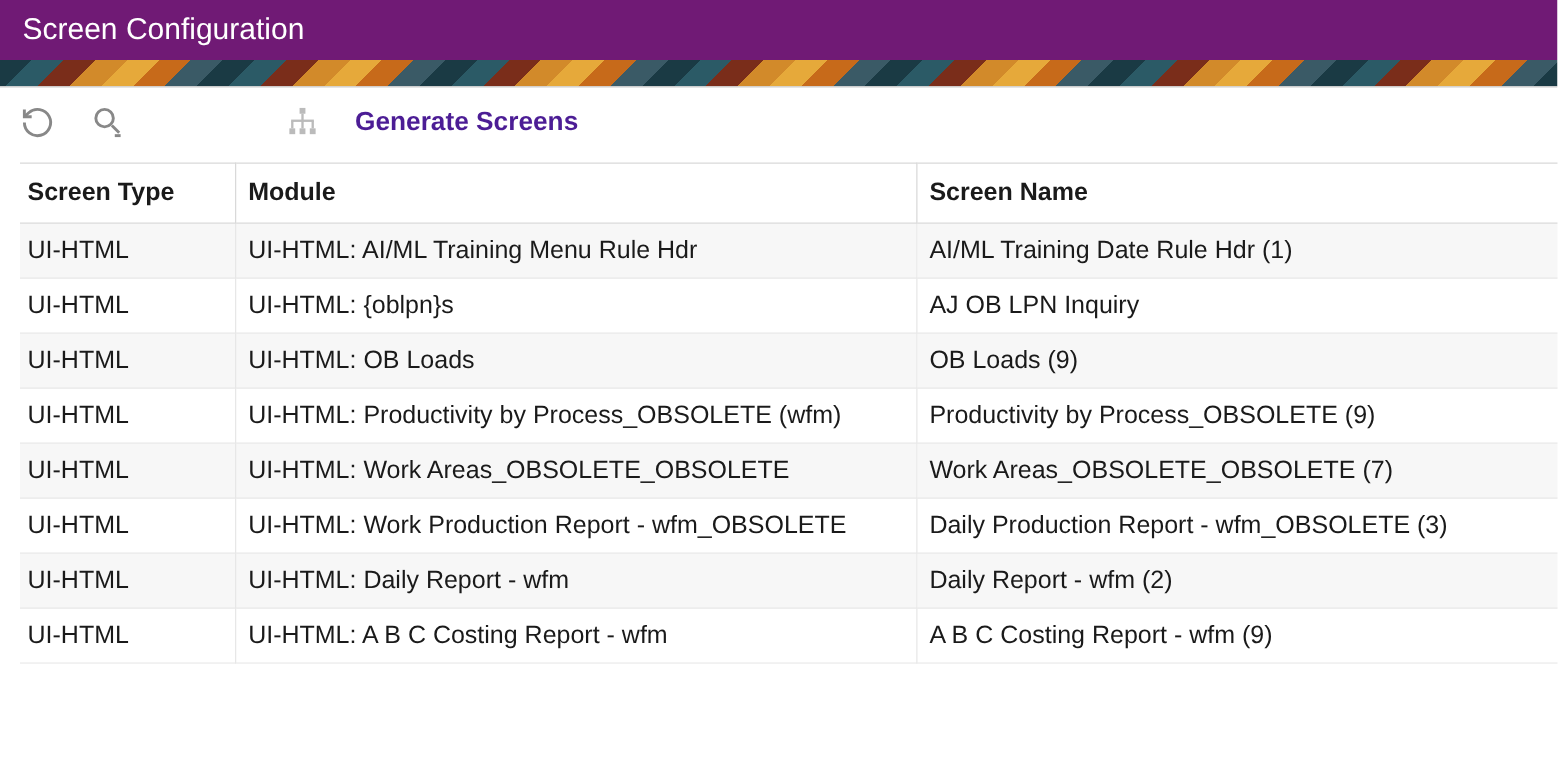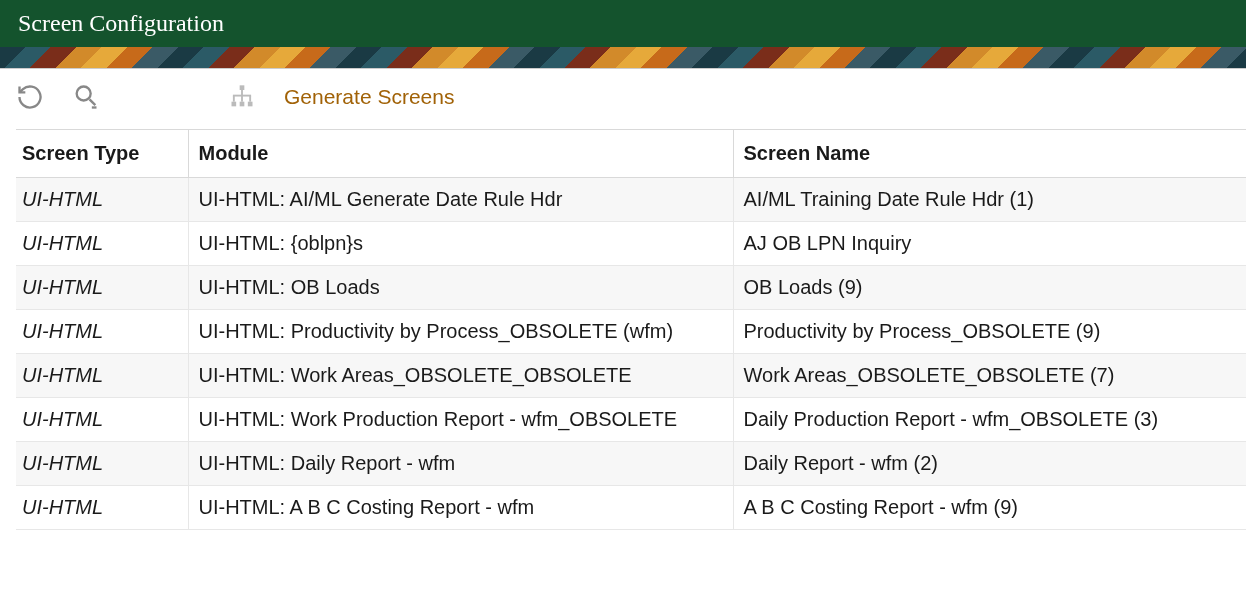--- a/index.html
+++ b/index.html
@@ -3,25 +3,25 @@
 <meta charset="utf-8">
 <style>
 * { box-sizing: border-box; margin: 0; padding: 0; }
 body {
   font-family: "Segoe UI", Arial, sans-serif;
   width: 1246px;
   background: #fff;
   color: #1a1a1a;
 }
 .header {
-  background: #14532d;
+  background: #701a75;
   color: #fff;
   padding: 10px 18px;
   font-size: 24px;
-  font-family: Liberation Serif, serif;
+  font-family: Liberation Sans, sans-serif;
 }
 .ribbon {
   height: 22px;
   background:
     repeating-linear-gradient(135deg, #1a3a44 0 18px, #2b5a66 18px 36px, #7a2d1a 36px 54px, #d28a2a 54px 72px, #e6a93a 72px 90px, #c76a1a 90px 108px, #3a5a66 108px 126px);
   border-bottom: 1px solid #ccc;
 }
 .toolbar {
   display: flex;
   align-items: center;
@@ -31,22 +31,22 @@
 }
 .tb-btn {
   display: inline-flex;
   align-items: center;
   justify-content: center;
   color: #888;
   cursor: pointer;
 }
 .tb-btn svg { width: 28px; height: 28px; }
 .tb-text {
-  font-weight: 400;
-  color: #a16207;
+  font-weight: 700;
+  color: #4c1d95;
   cursor: pointer;
 }
 .tb-text.disabled {
   color: #9a9a9a;
   font-weight: 700;
 }
 .spacer-sm { width: 72px; }
 table {
   width: 100%;
   border-collapse: collapse;
@@ -69,21 +69,21 @@
 th:first-child { padding-left: 6px; }
 td {
   font-size: 20px;
   padding: 10px 10px;
   border-bottom: 1px solid #e7e7e7;
   border-right: 1px solid #e7e7e7;
   white-space: nowrap;
   overflow: hidden;
   text-overflow: ellipsis;
 }
-td:first-child { padding-left: 6px; font-style: italic; }
+td:first-child { padding-left: 6px; }
 tbody tr:nth-child(odd) td { background: #f7f7f7; }
 tbody tr:nth-child(even) td { background: #fff; }
 </style>
 </head>
 <body>
 
 <div class="header">
   <span>Screen Configuration</span>
 </div>
 <div class="ribbon"></div>
@@ -128,21 +128,21 @@
   <thead>
     <tr>
       <th>Screen Type</th>
       <th>Module</th>
       <th>Screen Name</th>
     </tr>
   </thead>
   <tbody id="tbody">
       <tr>
         <td>UI-HTML</td>
-        <td>UI-HTML: AI/ML Generate Date Rule Hdr</td>
+        <td>UI-HTML: AI/ML Training Menu Rule Hdr</td>
         <td>AI/ML Training Date Rule Hdr (1)</td>
       </tr>
       <tr>
         <td>UI-HTML</td>
         <td>UI-HTML: {oblpn}s</td>
         <td>AJ OB LPN Inquiry</td>
       </tr>
       <tr>
         <td>UI-HTML</td>
         <td>UI-HTML: OB Loads</td>

